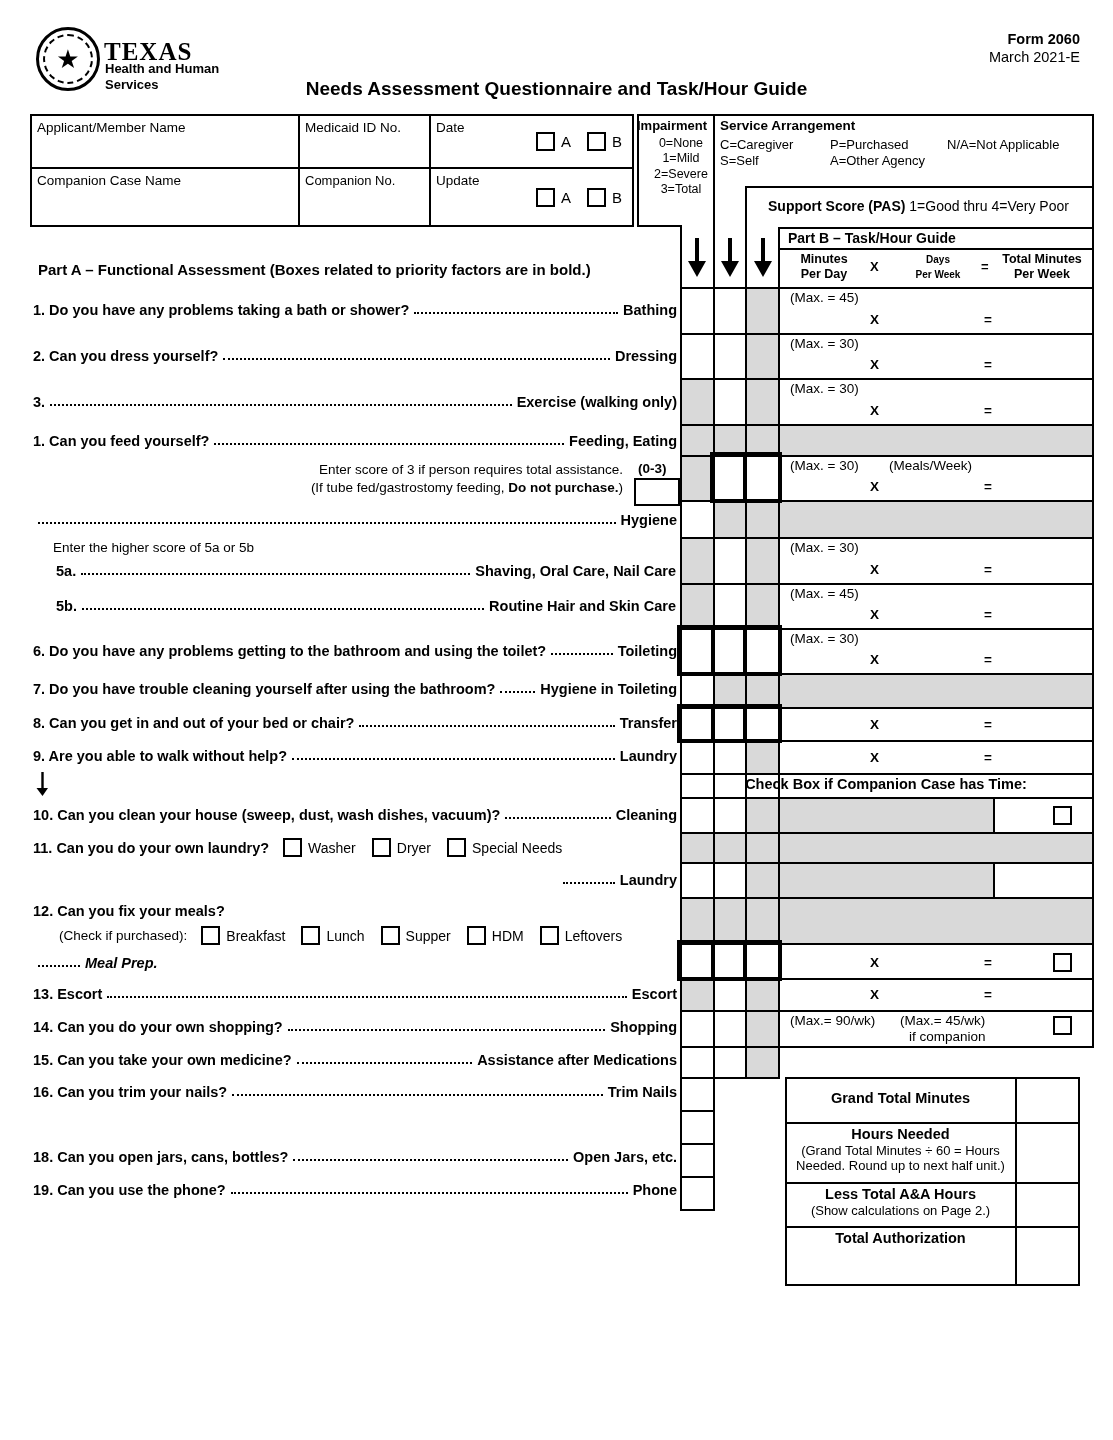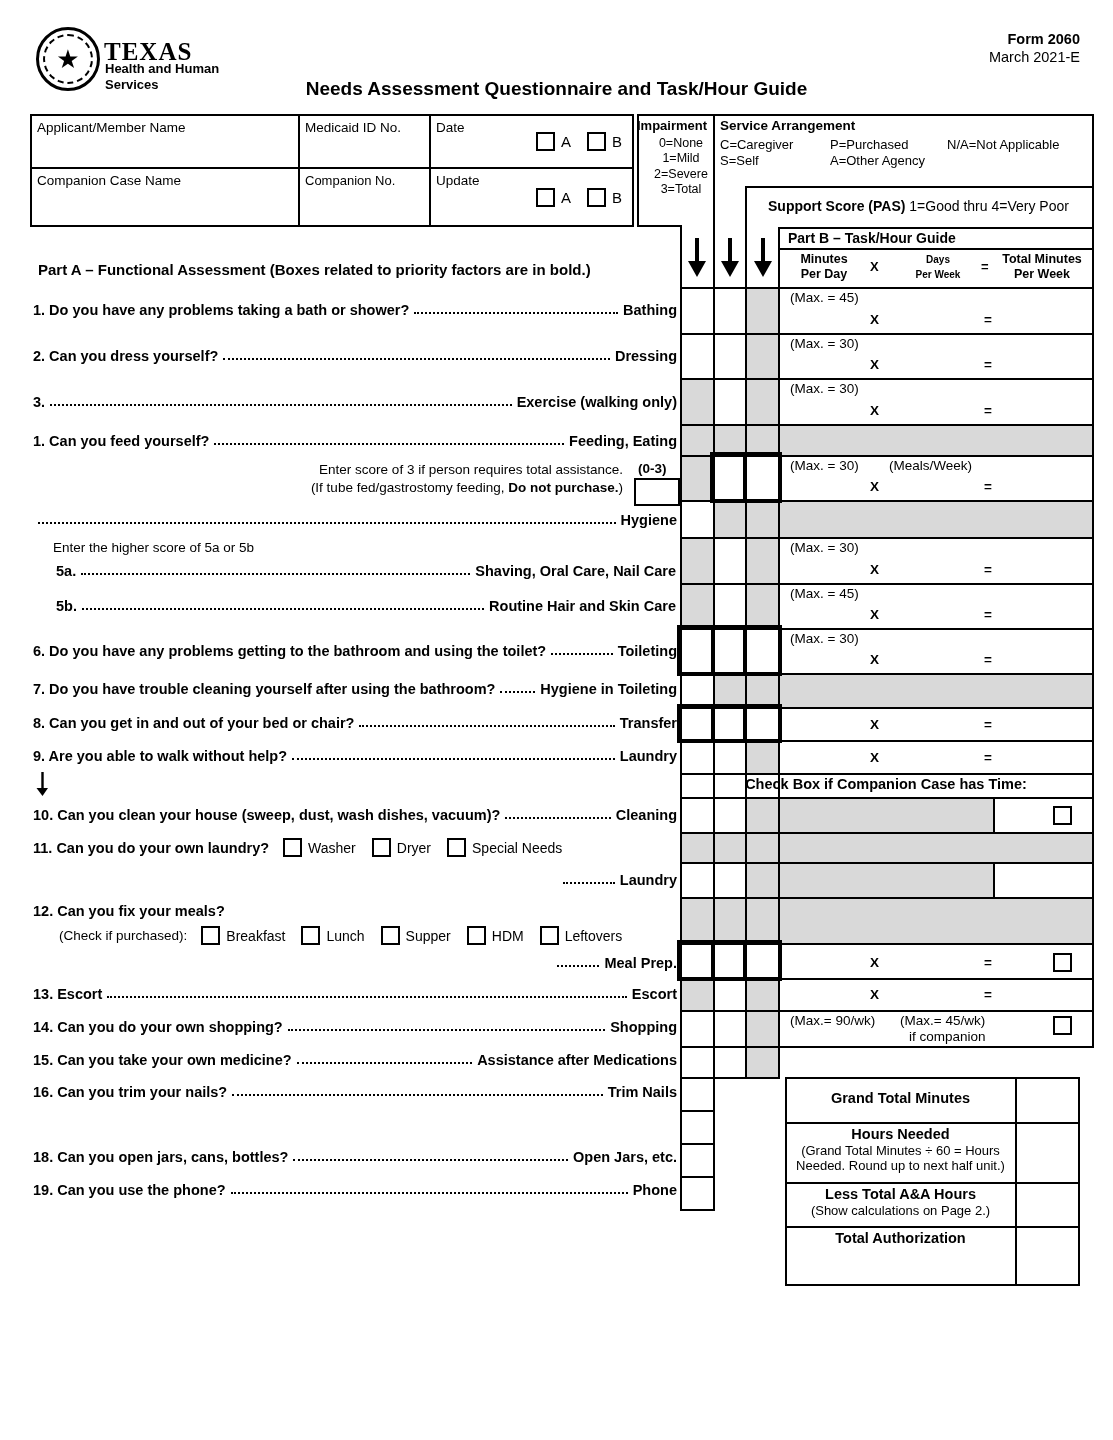--- a/index.html
+++ b/index.html
@@ -400,21 +400,21 @@
       <span class="lbl">Breakfast</span>
     <span class="cb"></span>
       <span class="lbl">Lunch</span>
     <span class="cb"></span>
       <span class="lbl">Supper</span>
     <span class="cb"></span>
       <span class="lbl">HDM</span>
     <span class="cb"></span>
       <span class="lbl">Leftovers</span>
   </div>
-  <div class="qline" style="top:955px;justify-content:flex-end;">
+  <div class="qline" style="top:955px;font-style:italic;">
       <span class="leader" style="flex:0 0 42px;"></span>
       <span>Meal Prep.</span>
     </div>
 
   <div class="qline" style="top:986px;">
       <span>13. Escort</span>
       <span class="leader"></span>
       <span>Escort</span>
     </div>
   <div class="qline" style="top:1019px;">

